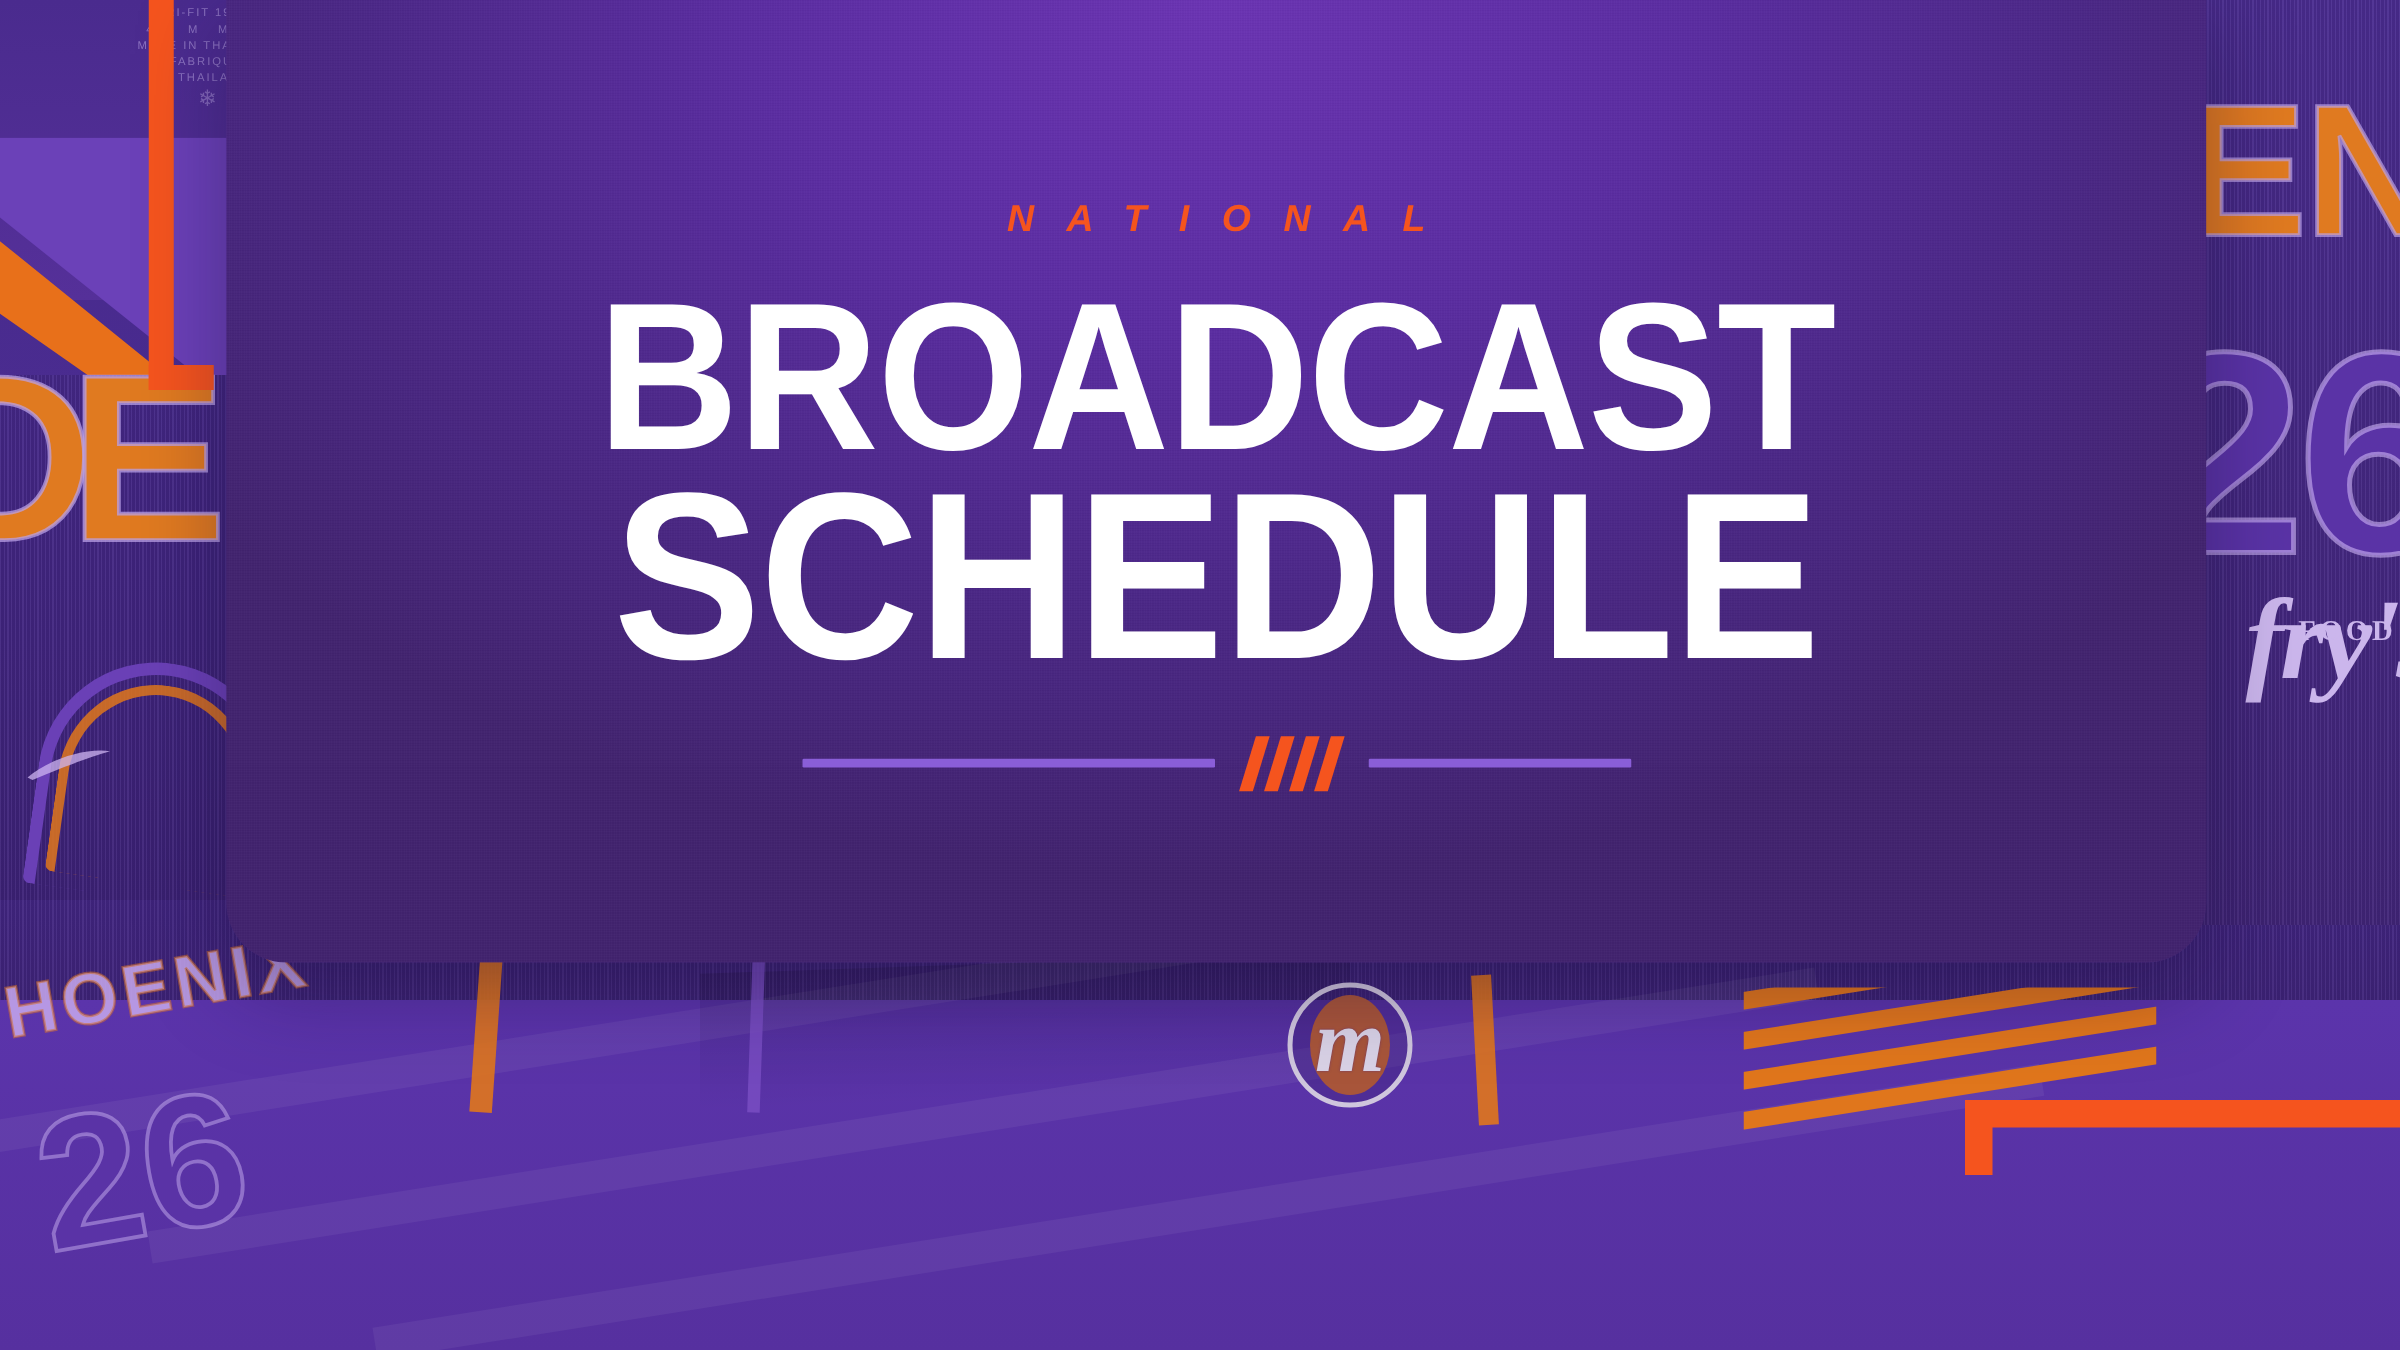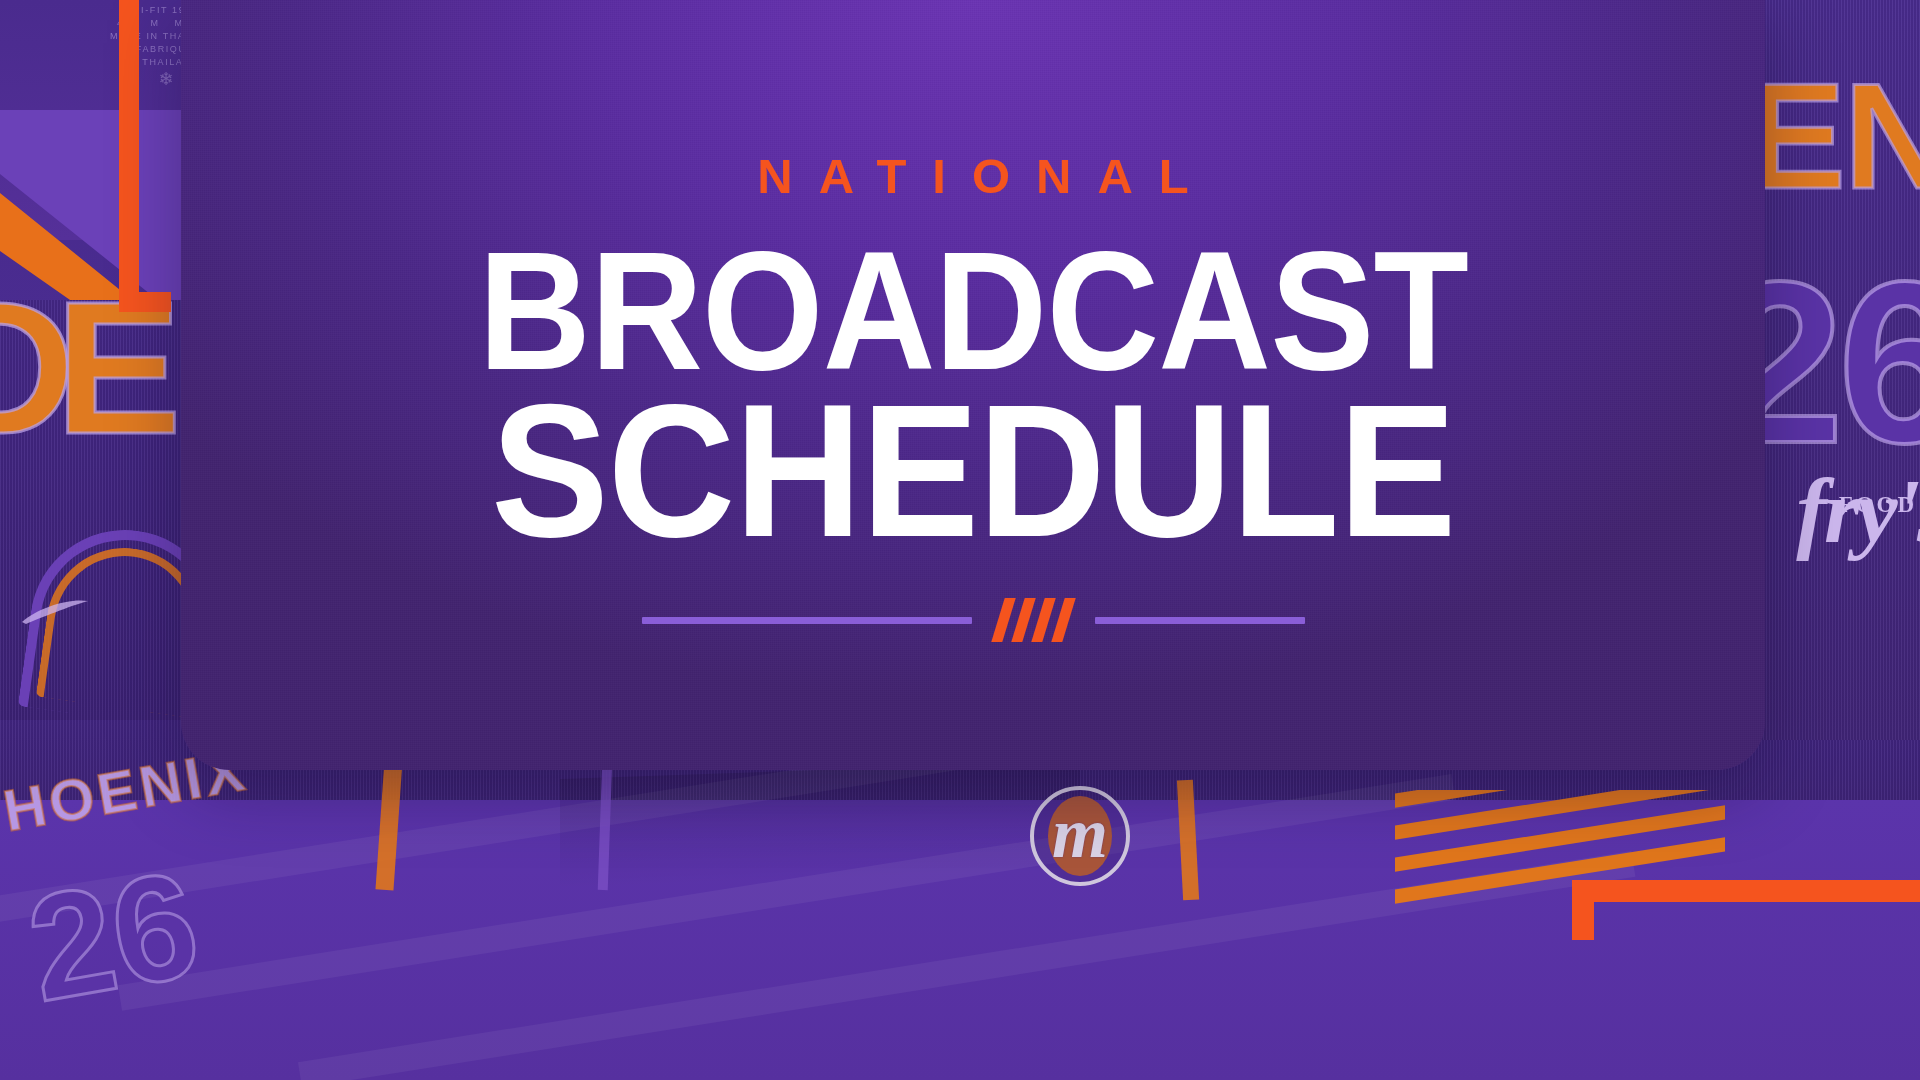--- a/index.html
+++ b/index.html
@@ -241,24 +241,24 @@
     pointer-events:none;
   }
 
   .card-inner{
     position:relative;z-index:2;width:100%;height:100%;
     display:flex;flex-direction:column;align-items:center;justify-content:center;
     padding-top:24px;
   }
 
   .eyebrow{
-    color:#f5541e;font-size:49px;font-weight:700;
+    color:#f5541e;font-size:30px;font-weight:700;
     letter-spacing:26px;text-indent:26px;
     font-family:"Liberation Sans",sans-serif;
-    margin-bottom:38px;line-height:1;
+    margin-bottom:38px;line-height:1;font-style:italic;
   }
 
   .headline{
     color:#ffffff;font-weight:900;
     font-family:"Liberation Sans",sans-serif;
     line-height:.86;text-align:center;
     transform:scaleX(.93);
     letter-spacing:-1px;
   }
   .headline .l1{display:block;font-size:168px;}

